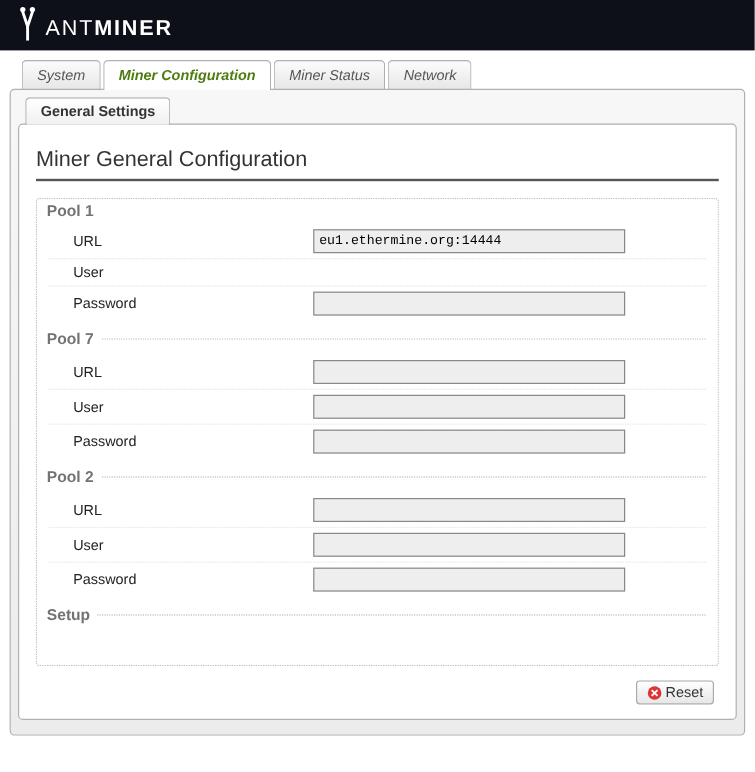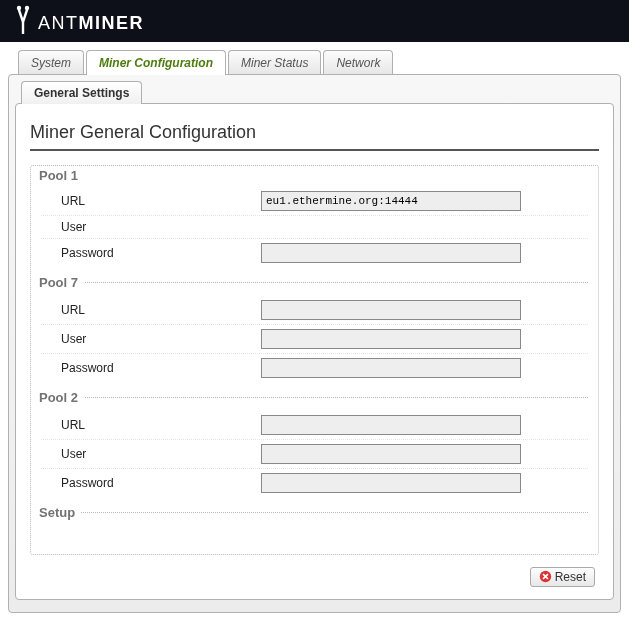--- a/index.html
+++ b/index.html
@@ -132,20 +132,21 @@
     color: #000;
   }
   .footer {
     display:flex;
     justify-content:flex-end;
     gap: 4px;
     padding: 8px 4px 2px 0;
   }
   .btn {
     display:flex;
+    align-items:center;
     gap:3px;
     background: linear-gradient(#fefefe,#e7e7e7);
     border:1px solid #aaa;
     border-radius:3px;
     padding: 2px 8px;
     font-size:12px;
     cursor:pointer;
     color:#333;
   }
   .btn svg{width:13px;height:13px;}

